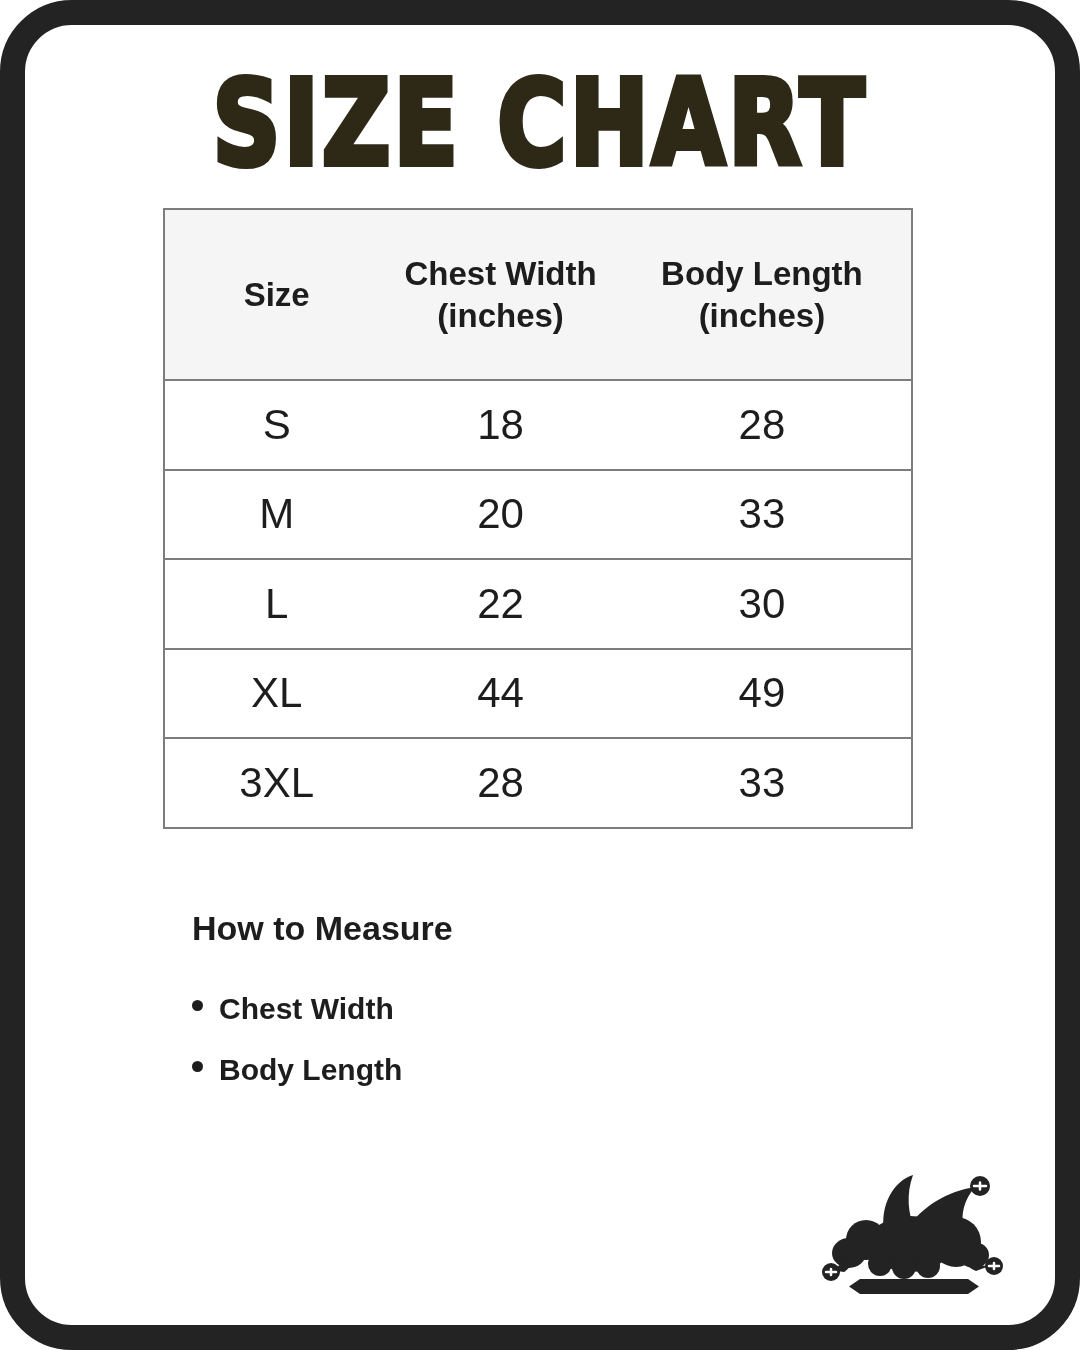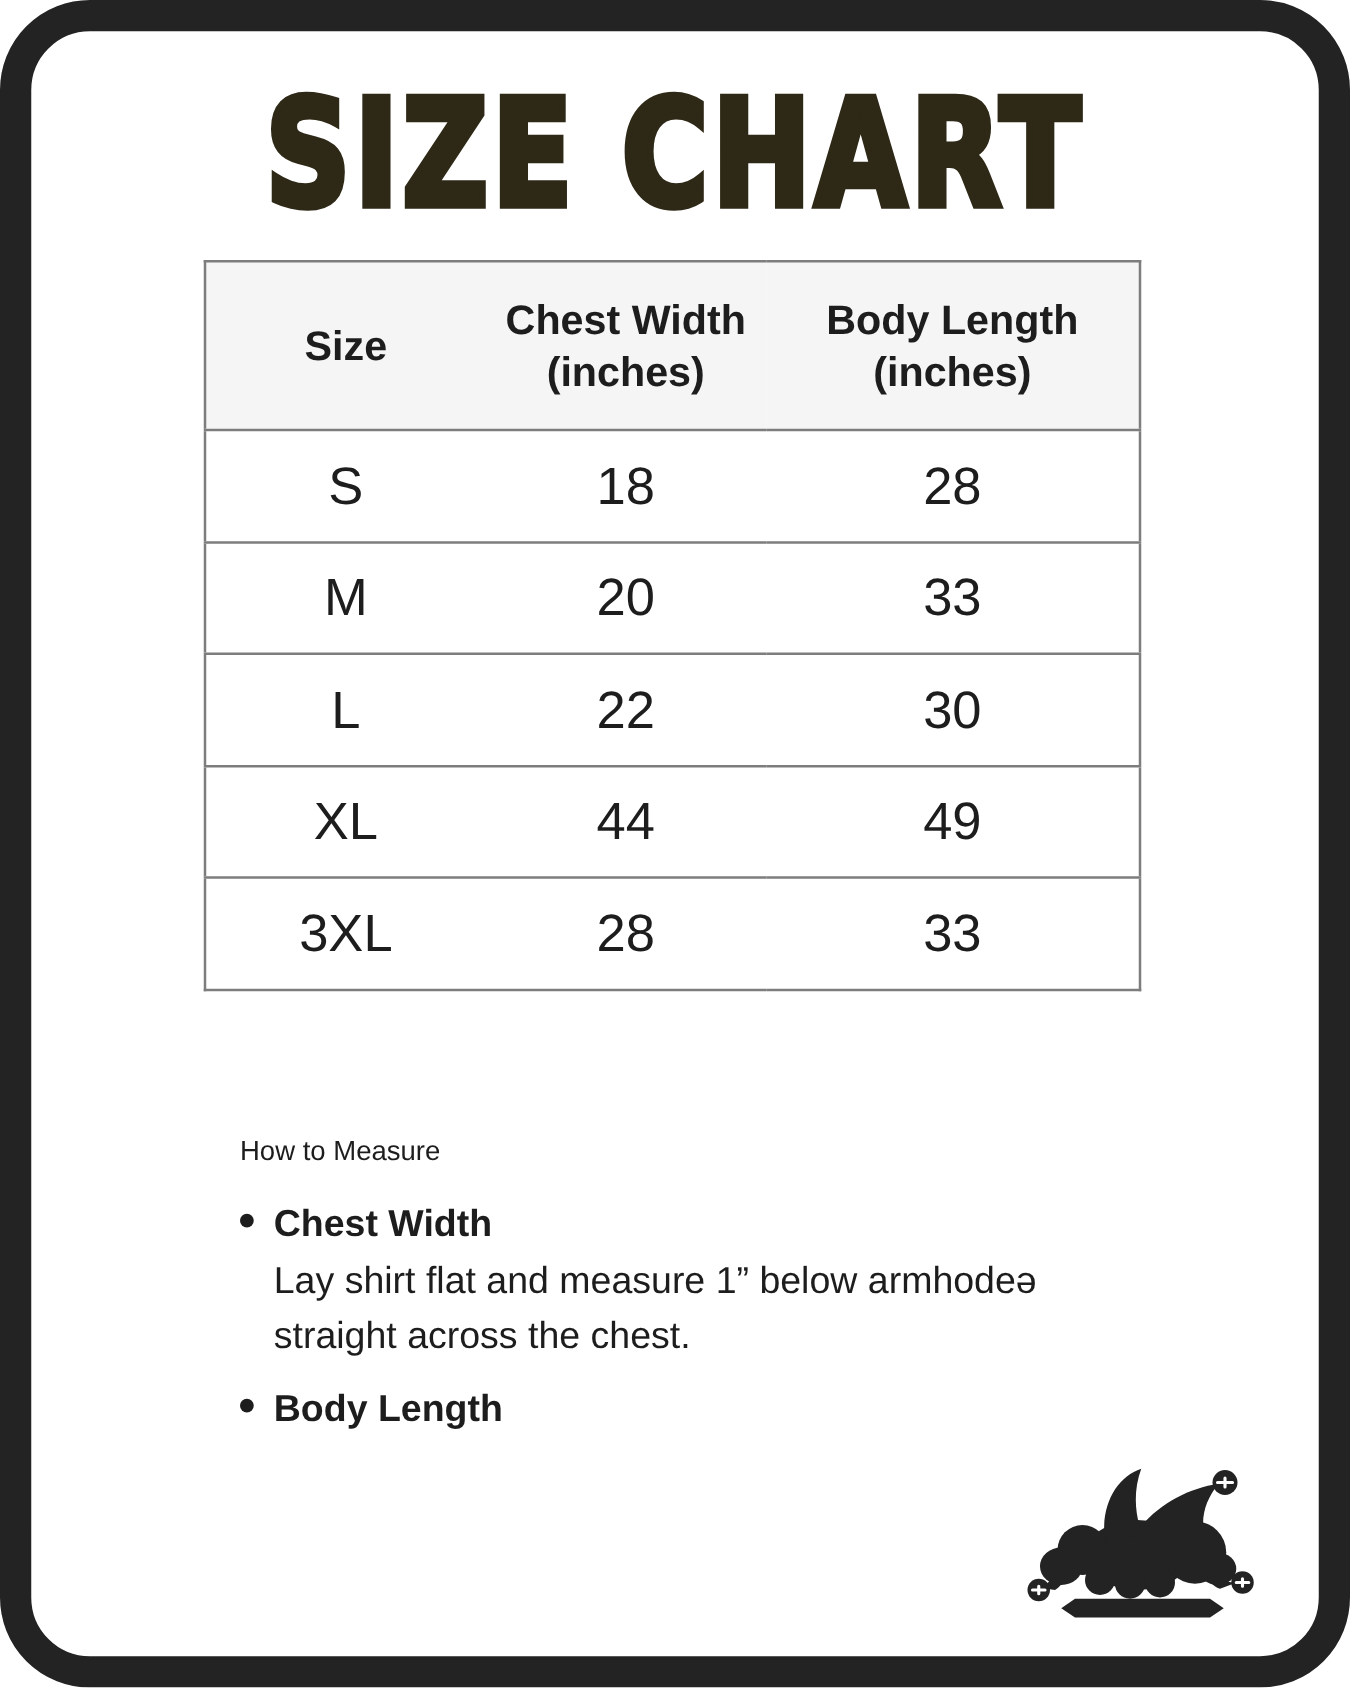--- a/index.html
+++ b/index.html
@@ -40,33 +40,33 @@
     border-collapse:collapse;
     border:2px solid var(--table-line-color);
     table-layout:fixed;
     text-align:center;
   }
   .size-table col.c1{width:30%;}
   .size-table col.c2{width:30%;}
   .size-table col.c3{width:40%;}
   .size-table thead tr{
     background:var(--table-header-bg);
-    height:135px;
+    height:171px;
   }
   .size-table th{
     font-size:33px;font-weight:600;line-height:1.25;
     white-space:pre-line;
     border-bottom:2px solid var(--table-line-color);
   }
   .size-table tbody tr{height:89.5px;border-bottom:2px solid var(--table-line-color);}
   .size-table tbody tr:last-child{border-bottom:none;}
   .size-table td{font-size:42px;font-weight:400;}
 
   .measure{position:absolute;left:192px;top:908px;width:710px;}
-  .measure-heading{font-size:22px;font-weight:normal;line-height:1.2;margin-bottom:26px;}
+  .measure-heading{font-size:34px;font-weight:bold;line-height:1.2;margin-bottom:40px;}
   .m-item{display:flex;gap:16px;margin-bottom:18px;}
   .bullet-dot{flex:0 0 11px;width:11px;height:11px;border-radius:50%;background:var(--text-color);margin-top:11px;}
   .m-item h3{font-size:30px;font-weight:bold;line-height:1.3;margin-bottom:4px;}
   .m-item p{font-size:30px;font-weight:400;line-height:1.45;white-space:pre-line;}
 
   .hat{position:absolute;left:818px;top:1168px;width:200px;height:130px;}
 </style>
 </head>
 <body>
 
@@ -118,22 +118,20 @@
   </tbody>
 </table>
 
 <section class="measure">
   <h2 class="measure-heading">How to Measure</h2>
 
   <div class="m-item">
     <span class="bullet-dot"></span>
     <div>
       <h3>Chest Width</h3>
-      <p>Lay shirt flat and measure 1” below armhodeə
-straight across the chest.</p>
     </div>
   </div>
 
   <div class="m-item">
     <span class="bullet-dot"></span>
     <div>
       <h3>Body Length</h3>
     </div>
   </div>
 </section>

